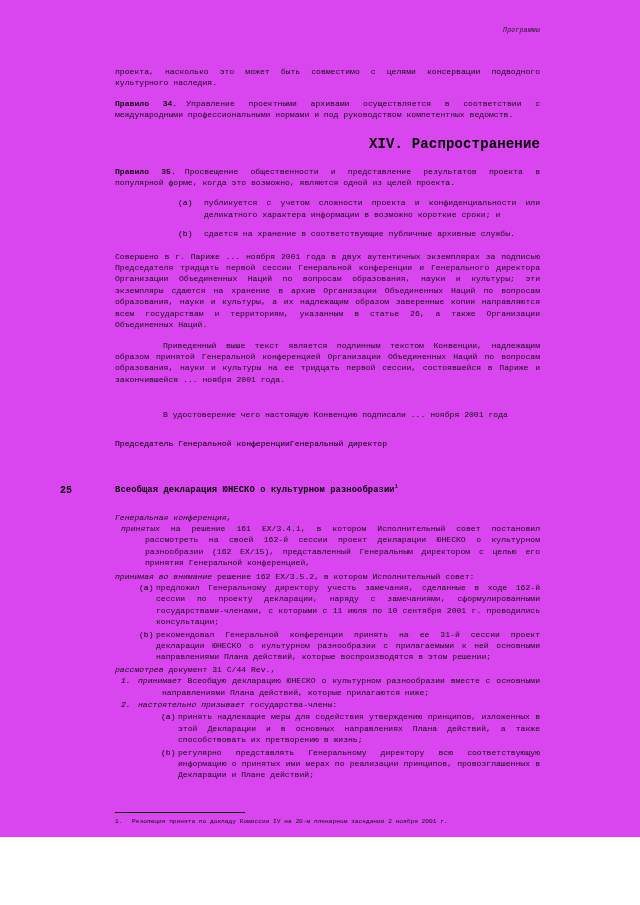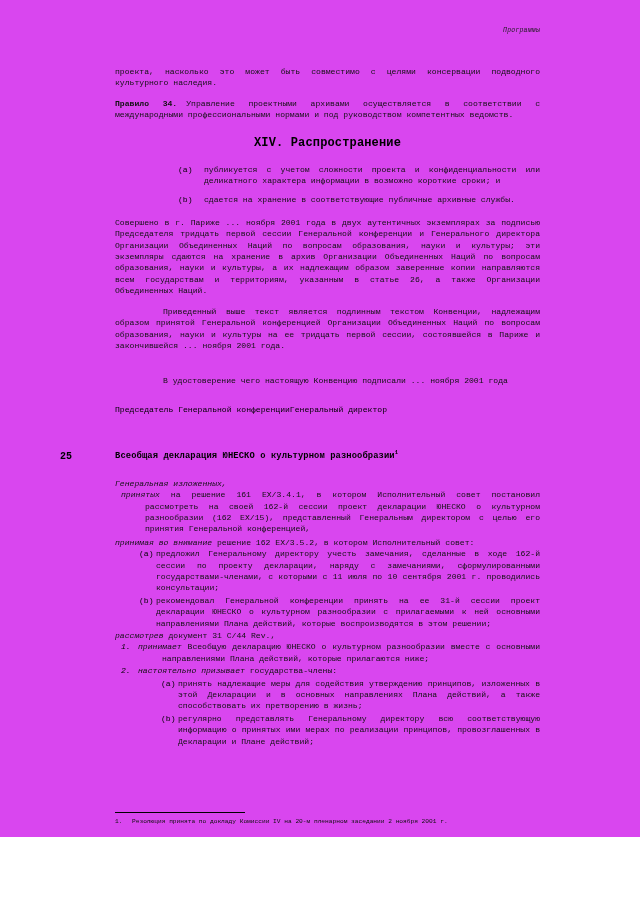--- a/index.html
+++ b/index.html
@@ -40,23 +40,23 @@
     color: #111111;
   }
   .tight { margin-bottom: 5px; }
   .nogap { margin-bottom: 0; }
   .lead {
     font-weight: bold;
   }
   .lead-gap { display: inline-block; width: 9px; }
   .section-title {
     margin: 15px 0 14px 0;
-    text-align: center;
-    font-weight: bold;
-    font-size: 12px;
+    text-align: right;
+    font-weight: bold;
+    font-size: 14px;
     letter-spacing: 0.15px;
   }
   .indent-block {
     display: flex;
     margin: 0 0 8px 0;
     padding-left: 63px;
   }
   .indent-block.sub2 { padding-left: 24px; }
   .indent-block.sub3 { padding-left: 46px; }
   .indent-block.sub-num { padding-left: 6px; }
@@ -148,20 +148,21 @@
   <div class="running-head">Программы</div>
 
   <div class="content">
 
     <p>проекта, насколько это может быть совместимо с целями консервации подводного культурного наследия.</p>
 
     <p><span class="lead">Правило 34.</span><span class="lead-gap"></span><span>Управление проектными архивами осуществляется в соответствии с международными профессиональными нормами и под руководством компетентных ведомств.</span></p>
 
     <div class="section-title">XIV. Распространение</div>
 
+    <p><span class="lead">Правило 35.</span><span class="lead-gap"></span><span>Просвещение общественности и представление результатов проекта в популярной форме, когда это возможно, являются одной из целей проекта.</span></p>
 
 
     <div class="indent-block">
       <div class="marker">(a)</div>
       <div class="body-col">публикуется с учетом сложности проекта и конфиденциальности или деликатного характера информации в возможно короткие сроки; и</div>
     </div>
 
     <div class="indent-block">
       <div class="marker">(b)</div>
       <div class="body-col">сдается на хранение в соответствующие публичные архивные службы.</div>
@@ -176,21 +177,21 @@
     <div class="sig-row">
       <div>Председатель Генеральной конференции</div>
       <div>Генеральный директор</div>
     </div>
 
     <div class="decl-head">
       <div class="decl-num">25</div>
       <div class="decl-title"><span>Всеобщая декларация ЮНЕСКО о культурном разнообразии</span><sup>1</sup></div>
     </div>
 
-    <p class="nogap ital">Генеральная изложенных,</p>
+    <p class="nogap ital">Генеральная конференция,</p>
 
     <div class="indent-block sub-num" style="margin-bottom:2px;">
       <div class="body-col hang-sub"><span class="ital">принятых</span><span> на решение 161 EX/3.4.1, в котором Исполнительный совет постановил рассмотреть на своей 162-й сессии проект декларации ЮНЕСКО о культурном разнообразии (162 EX/15), представленный Генеральным директором с целью его принятия Генеральной конференцией,</span></div>
     </div>
 
     <p class="nogap"><span class="ital">принимая во внимание</span><span> решение 162 EX/3.5.2, в котором Исполнительный совет:</span></p>
 
     <div class="indent-block sub2" style="margin-bottom:1px;">
       <div class="marker narrow">(a)</div>
       <div class="body-col">предложил Генеральному директору учесть замечания, сделанные в ходе 162-й сессии по проекту декларации, наряду с замечаниями, сформулированными государствами-членами, с которыми с 11 июля по 10 сентября 2001 г. проводились консультации;</div>

